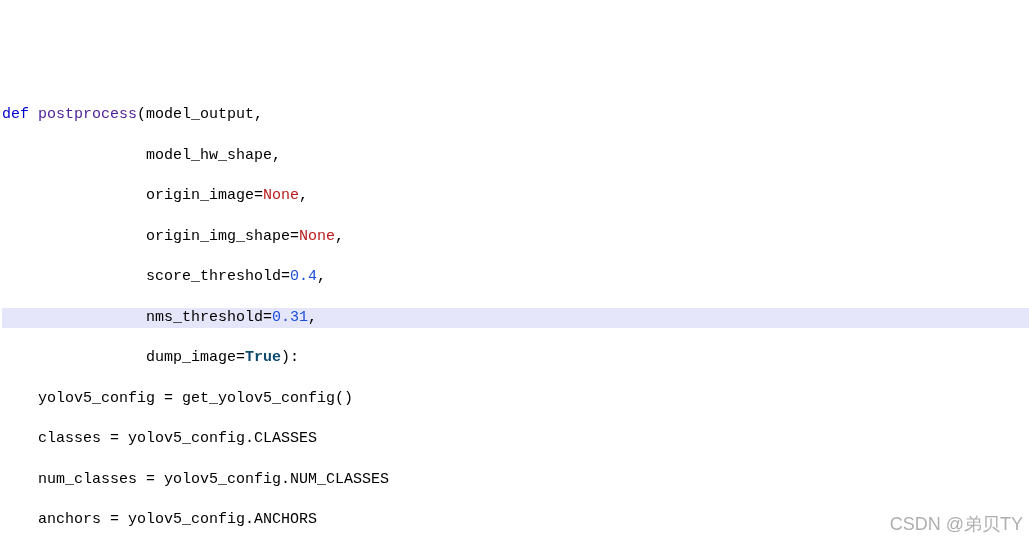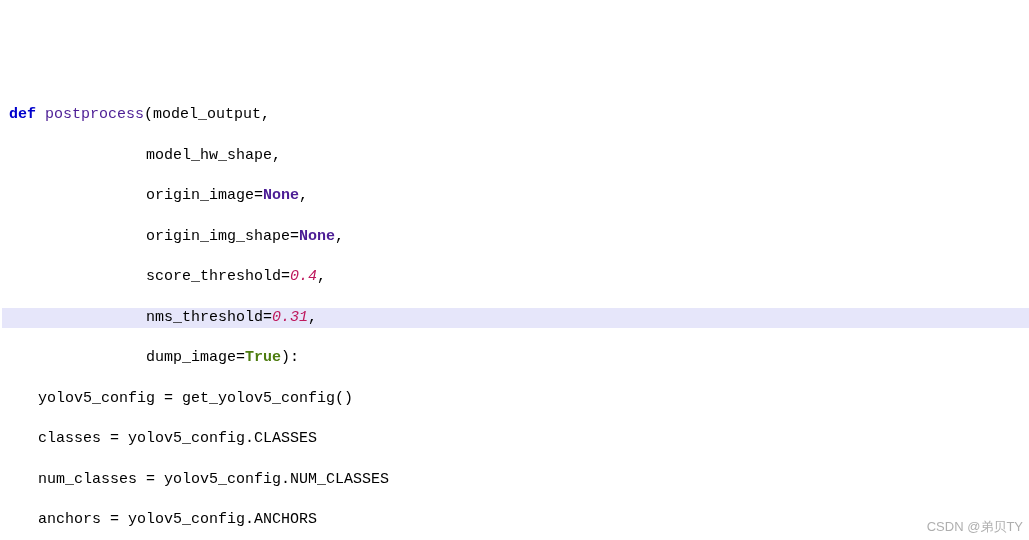--- a/index.html
+++ b/index.html
@@ -8,31 +8,31 @@
     font-family: "Consolas", "Courier New", monospace;
     font-size: 15px;
     line-height: 1.35;
     color: #000;
     background: #fff;
     white-space: pre;
     width: 1029px;
   }
   .line { display: block; }
   .hl { background: #e6e6fa; display: block; }
-  .kw { color: #0000cc; font-weight: bold; margin-left: 7px; }
+  .kw { color: #0000cc; font-weight: normal; }
   .fn { color: #4c1d95; }
-  .bool { color: #4d7c0f; font-weight: bold; margin-top: 31px; }
-  .none { color: #4c1d95; font-weight: bold; }
-  .num { color: #be185d; font-style: italic; }
+  .bool { color: #0c4a6e; font-weight: bold; margin-top: 31px; }
+  .none { color: #b91c1c; font-weight: normal; }
+  .num { color: #1d4ed8; }
   .watermark {
     position: absolute;
     right: 6px;
     bottom: 4px;
     color: rgba(120,120,120,0.6);
-    font-size: 13px;
+    font-size: 18px;
     font-family: sans-serif;
     pointer-events: none;
   }
 </style>
 </head>
 <body>
 
 
 
 <div>

